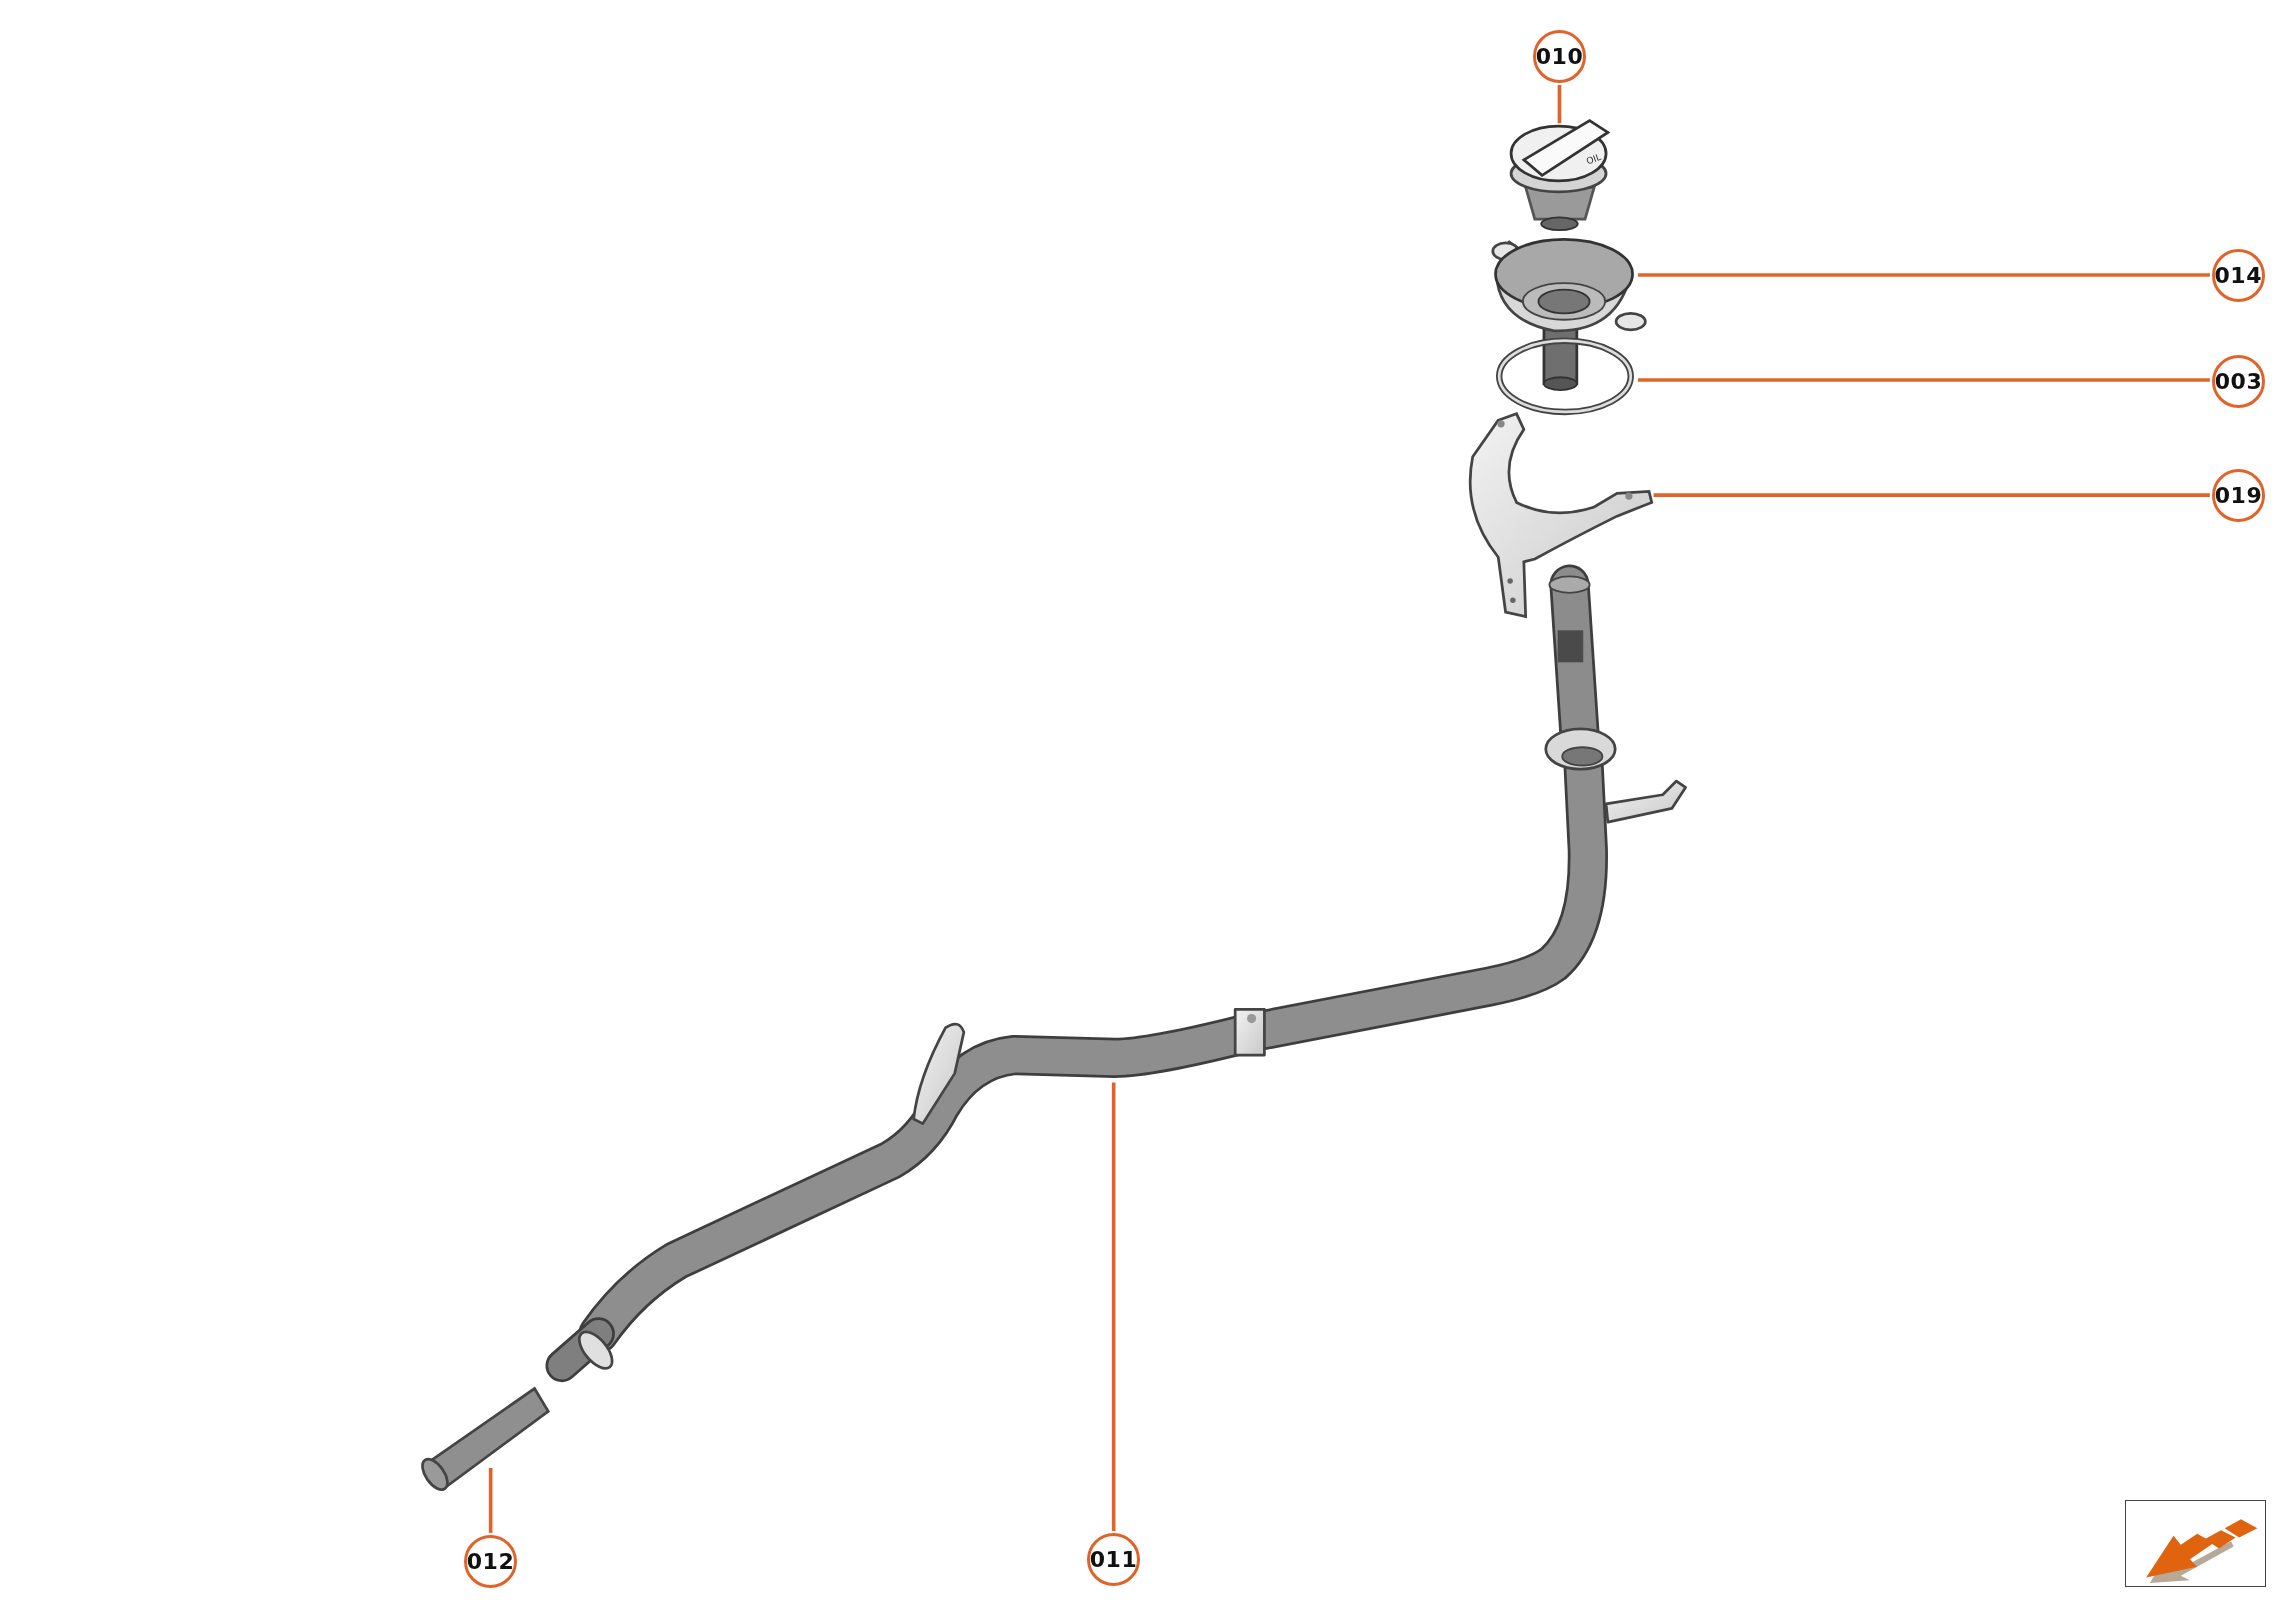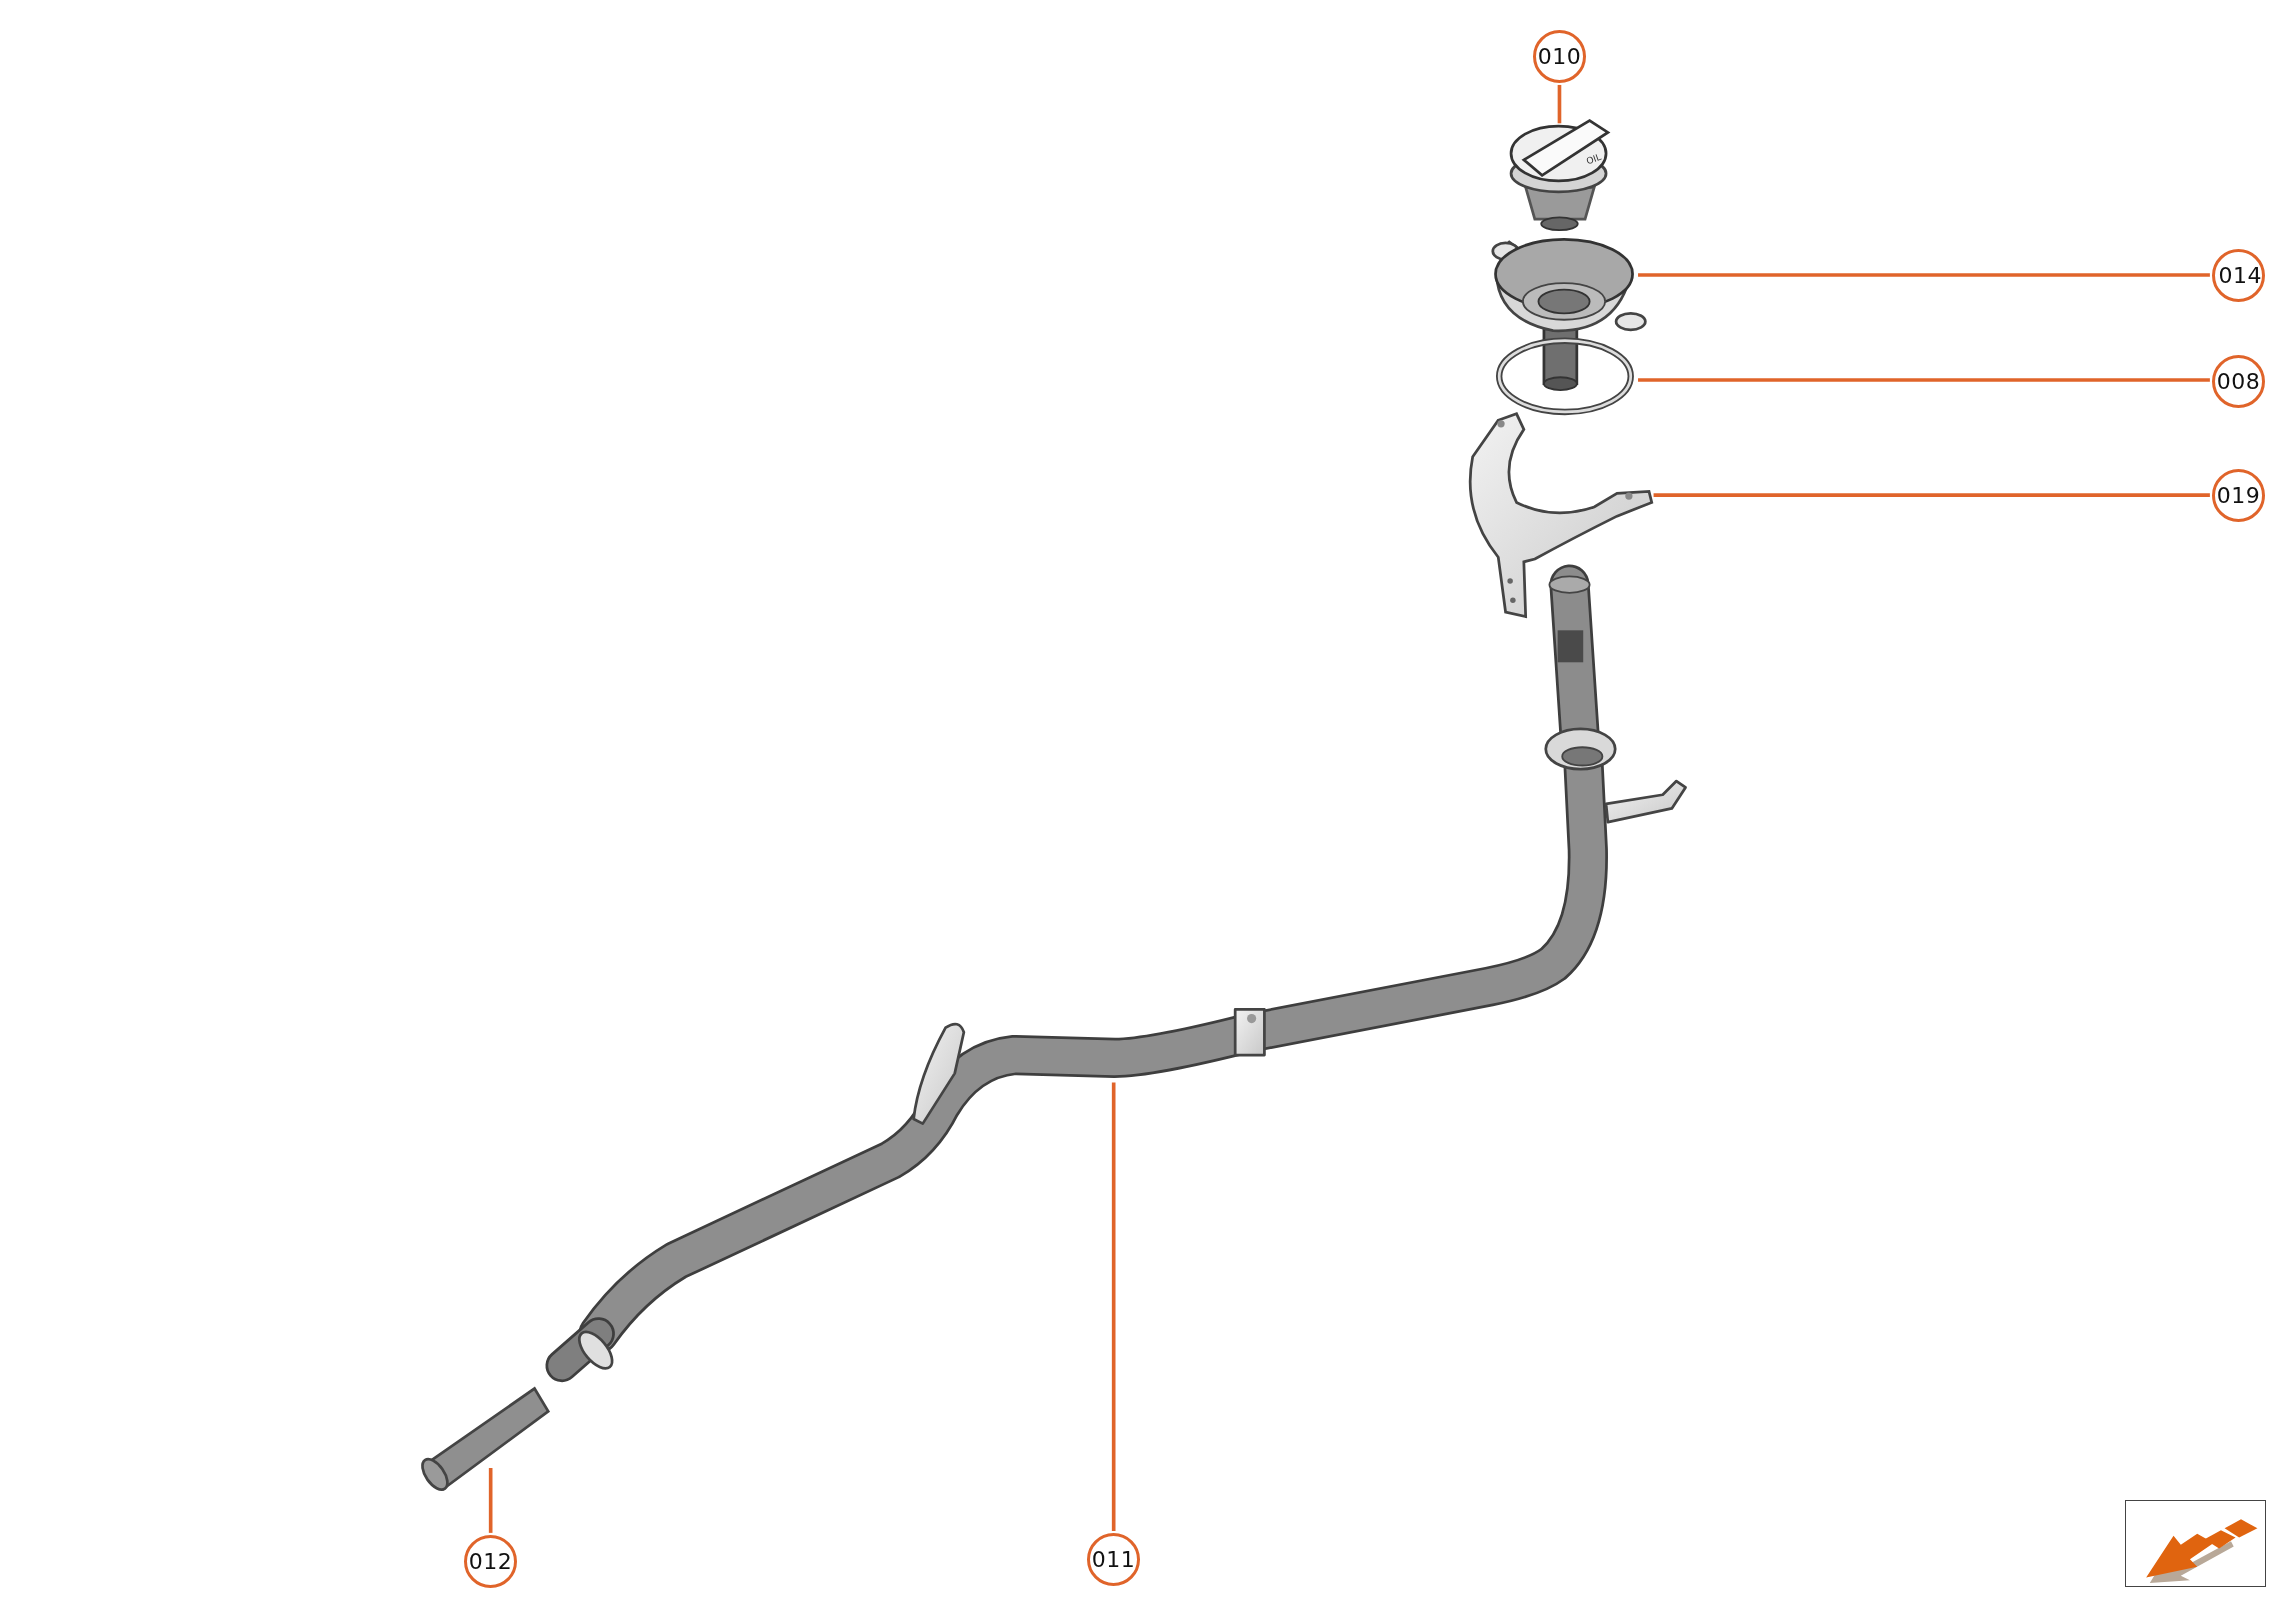--- a/index.html
+++ b/index.html
@@ -2,21 +2,21 @@
 <html style="font-size:14.6px"><head>
 <meta charset="utf-8">
 <style>
   html, body { margin: 0; padding: 0; background: #ffffff; }
   body { width: 2284px; height: 1616px; position: relative; overflow: hidden;
          font-family: "DejaVu Sans", "Liberation Sans", sans-serif; }
   #diagram { position: absolute; left: 0; top: 0; width: 2284px; height: 1616px; }
   .callout { position: absolute; width: 53px; height: 53px; border: 3.7px solid #e0642a;
              border-radius: 50%; background: #fff; box-sizing: border-box;
              display: flex; align-items: center; justify-content: center;
-             font-size: 22px; font-weight: normal; color: #111; cursor: pointer; letter-spacing: 0.5px; }
+             font-size: 22px; font-weight: bold; color: #111; cursor: pointer; letter-spacing: 0.5px; }
   .nav-box { position: absolute; left: 2125px; top: 1500px; width: 141px; height: 87px;
              border: 1.8px solid #444; box-sizing: border-box; background: #fff; cursor: pointer; }
 </style>
 </head>
 <body>
 
 <svg id="diagram" viewBox="0 0 2500 1769" xmlns="http://www.w3.org/2000/svg">
   <defs>
     <linearGradient id="metal" x1="0" y1="0" x2="1" y2="1">
       <stop offset="0" stop-color="#f2f2f2"></stop>
@@ -98,21 +98,21 @@
   </g>
 </svg>
 
 <div class="callout" style="left:1533px; top:30px;">
     <span>010</span>
   </div>
 <div class="callout" style="left:2212px; top:249px;justify-content:flex-end;">
     <span>014</span>
   </div>
 <div class="callout" style="left:2212px; top:355px;">
-    <span>008</span>
+    <span>003</span>
   </div>
 <div class="callout" style="left:2212px; top:469px;">
     <span>019</span>
   </div>
 <div class="callout" style="left:1087px; top:1533px;">
     <span>011</span>
   </div>
 <div class="callout" style="left:464px; top:1535px;">
     <span>012</span>
   </div>

